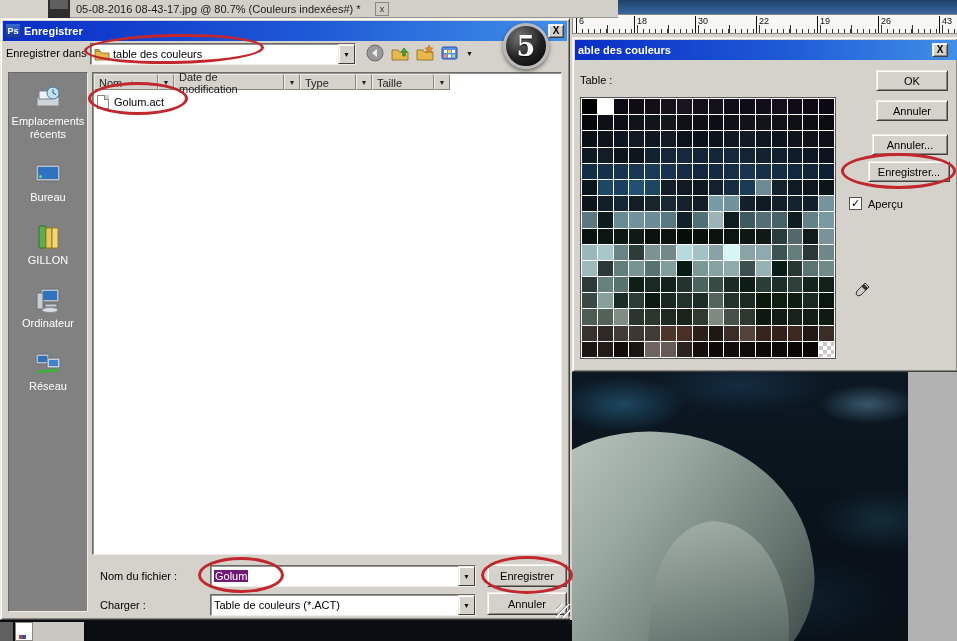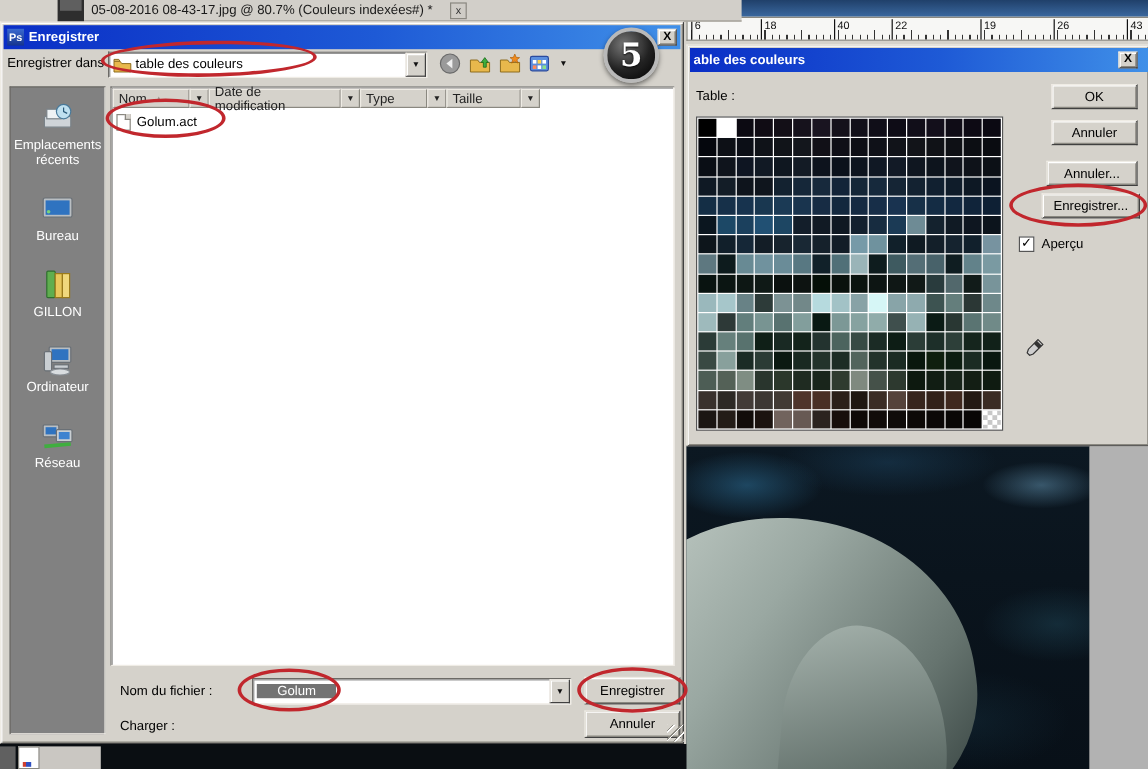--- a/index.html
+++ b/index.html
@@ -76,21 +76,21 @@
                position:relative; margin-right:5px; }
   .page-icon::after { content:""; position:absolute; right:-1px; top:-1px; width:4px; height:4px;
                       background:#d5d2cb; border-left:1px solid #8a8880; border-bottom:1px solid #8a8880; }
 
   .combo { display:flex; align-items:center; }
   .combo-text { flex:1; font-size:11px; padding:0 3px; overflow:hidden; white-space:nowrap; }
   .combo-btn { width:17px; height:100%; background:#d5d2cb; border:1px solid;
                border-color:#efece5 #404040 #404040 #efece5;
                box-shadow:inset 1px 1px 0 #fff; font-size:7px; color:#111;
                display:flex; align-items:center; justify-content:center; }
-  .sel { background:#737373; color:#fff; padding:0 17px; }
+  .sel { background:#701a75; color:#fff; padding:0 1px; }
 
   .grip { right:0; bottom:0; width:14px; height:14px;
           background:repeating-linear-gradient(135deg, transparent 0 3px, #8a8880 3px 4px, #fff 4px 5px); }
 
   
   .red-ellipse { border:3px solid #c1272d; border-radius:50%; pointer-events:none; }
   .badge5 { border-radius:50%; border:3px solid #b9b9b9;
             background:radial-gradient(circle at 35% 28%, #777 0%, #222 55%, #000 100%);
             box-shadow:0 2px 4px rgba(0,0,0,.5);
             display:flex; align-items:center; justify-content:center; }
@@ -139,22 +139,22 @@
 </style>
 </head>
 <body>
 
 <div class="stage">
 
   <div class="abs topstrip"></div>
   <div class="abs ruler">
       <span class="ruler-label" style="left: 3px;">6</span>
       <span class="ruler-label" style="left: 61px;">18</span>
-      <span class="ruler-label" style="left: 122px;">40</span>
-      <span class="ruler-label" style="left: 170px; text-align: right;">22</span>
+      <span class="ruler-label" style="left: 122px;">30</span>
+      <span class="ruler-label" style="left: 183px; text-align: right;">22</span>
       <span class="ruler-label" style="left: 244px;">19</span>
       <span class="ruler-label" style="left: 305px;">26</span>
       <span class="ruler-label" style="left: 366px;">43</span>
     </div>
 
   <div class="abs tabbar">
     <div class="abs tab-dark">
       <div class="abs tab-dark-inner"></div>
     </div>
     <div class="abs tab-title txt">05-08-2016 08-43-17.jpg @ 80.7% (Couleurs indexées#) *</div>
@@ -279,20 +279,24 @@
     </div>
   </div>
 
   <div class="abs txt" style="left:100px; top:570px;">Nom du fichier :</div>
   <div class="abs sunken combo" style="left:210px; top:565px; width:266px; height:22px;">
     <span class="combo-text"><span class="sel">Golum</span></span>
     <div class="combo-btn">▼</div>
   </div>
 
   <div class="abs txt" style="left:100px; top:599px;">Charger :</div>
+  <div class="abs sunken combo" style="left:210px; top:594px; width:266px; height:22px;">
+    <span class="combo-text">Table de couleurs (*.ACT)</span>
+    <div class="combo-btn">▼</div>
+  </div>
 
   <div class="abs raised btn" style="left:487px; top:564px; width:80px; height:23px;">Enregistrer</div>
   <div class="abs raised btn" style="left:487px; top:592px; width:80px; height:23px;">Annuler</div>
   <div class="abs grip" style="left:556px; top:604px;"></div>
 
   <div class="abs raised color-dlg"></div>
   <div class="abs titlebar color-title">
     <span>able des couleurs</span>
     <div class="xbtn raised" style="margin-right:6px;">X</div>
   </div>

